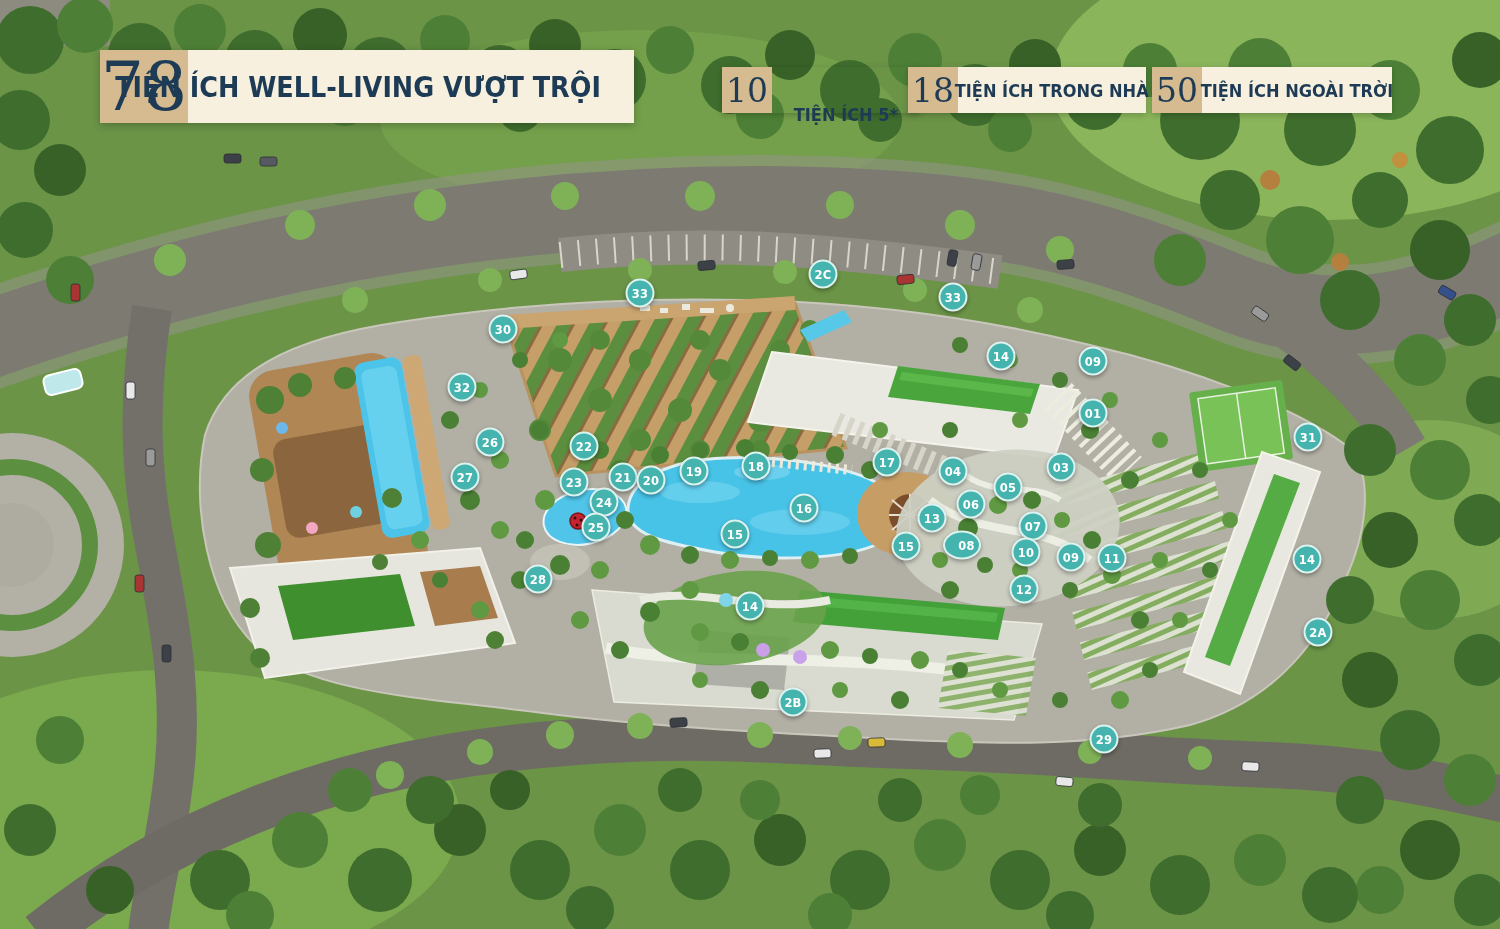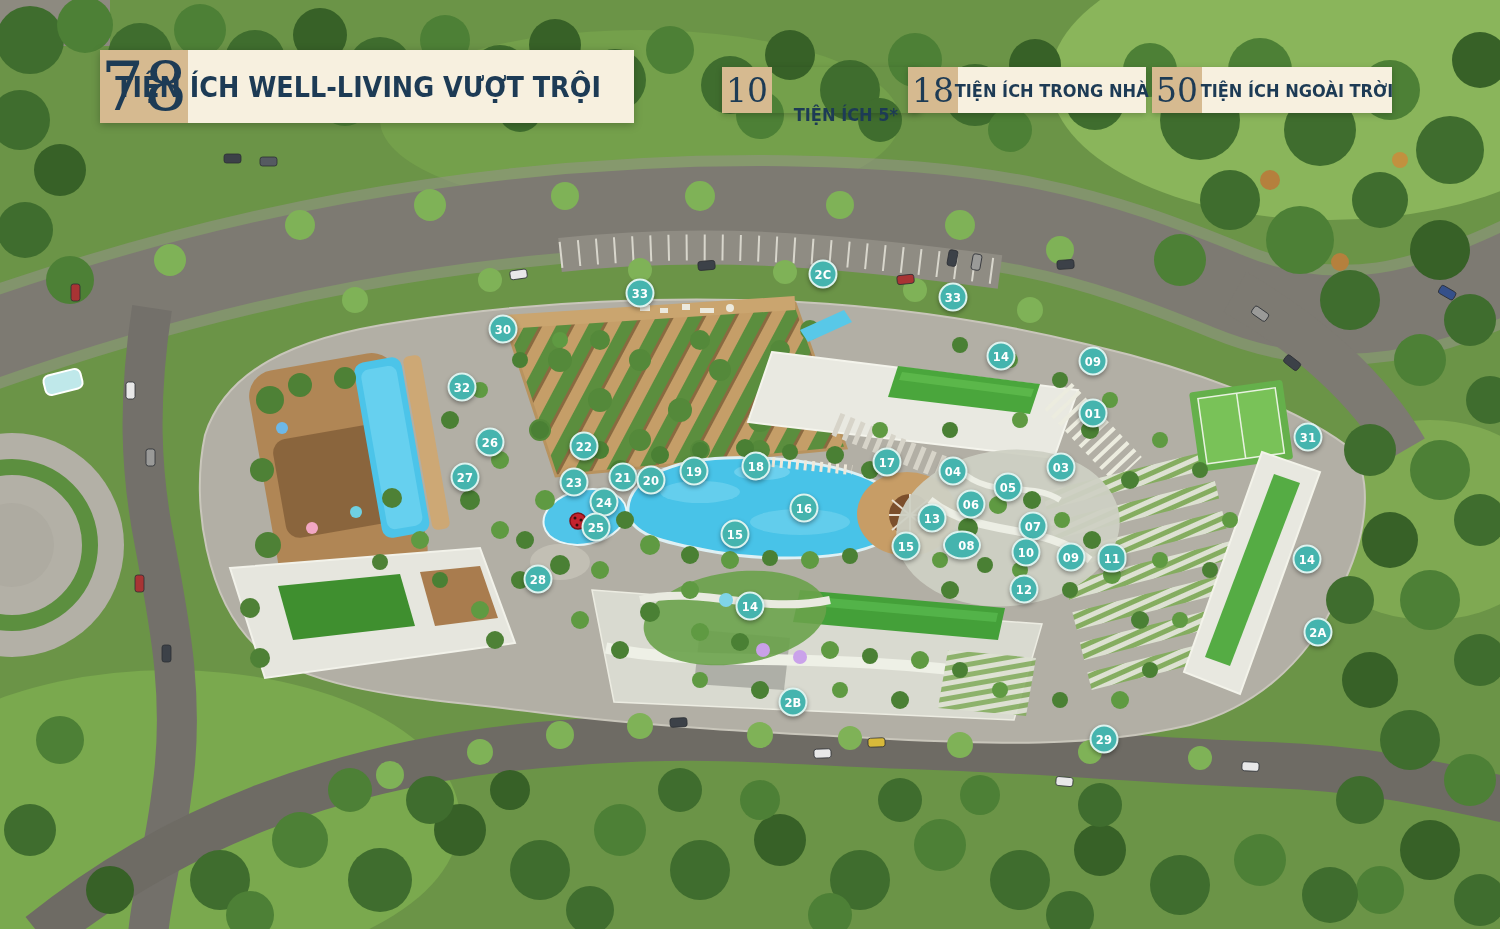--- a/index.html
+++ b/index.html
@@ -481,21 +481,21 @@
       <div class="marker" style="left: 971px; top: 504px;">06</div>
       <div class="marker" style="left: 804px; top: 508px;">16</div>
       <div class="marker" style="left: 932px; top: 518px;">13</div>
       <div class="marker" style="left: 1033px; top: 526px;">07</div>
       <div class="marker" style="left: 596px; top: 527px;">25</div>
       <div class="marker" style="left: 735px; top: 534px;">15</div>
       <div class="marker" style="left: 962px; top: 545px; padding-left: 9px;">08</div>
       <div class="marker" style="left: 906px; top: 546px;">15</div>
       <div class="marker" style="left: 1026px; top: 552px;">10</div>
       <div class="marker" style="left: 1071px; top: 557px;">09</div>
-      <div class="marker" style="left: 1112px; top: 558px; border-radius: 13px;">11</div>
+      <div class="marker" style="left: 1112px; top: 558px;">11</div>
       <div class="marker" style="left: 1307px; top: 559px;">14</div>
       <div class="marker" style="left: 538px; top: 579px;">28</div>
       <div class="marker" style="left: 1024px; top: 589px;">12</div>
       <div class="marker" style="left: 750px; top: 606px;">14</div>
       <div class="marker" style="left: 1318px; top: 632px;">2A</div>
       <div class="marker" style="left: 793px; top: 702px;">2B</div>
       <div class="marker" style="left: 1104px; top: 739px;">29</div>
     </div>
 
   <div class="badge-main">

